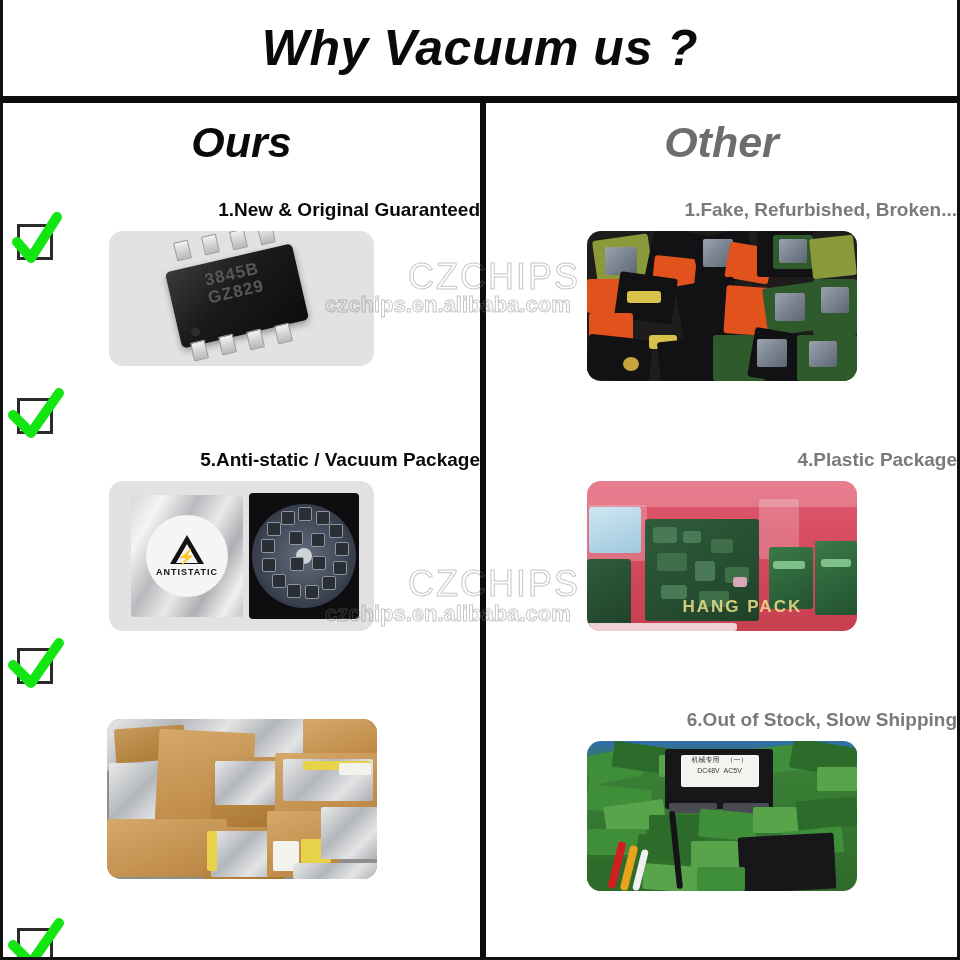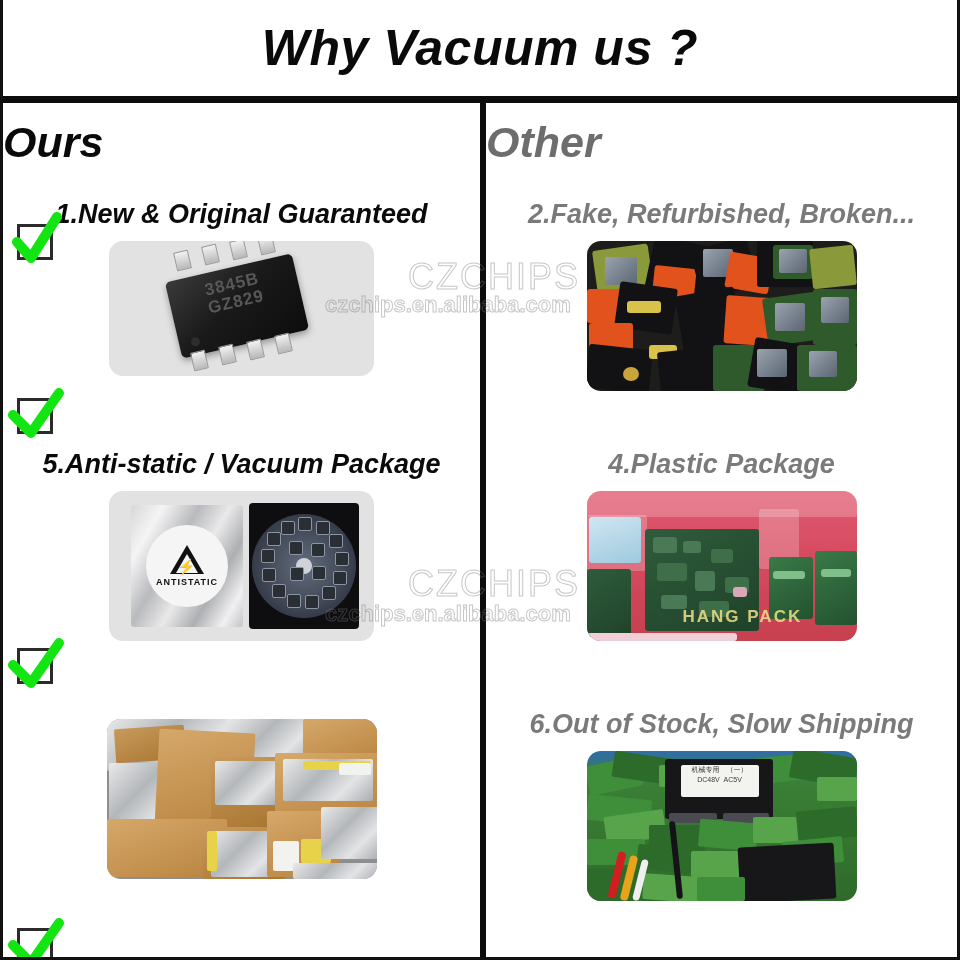--- a/index.html
+++ b/index.html
@@ -64,21 +64,21 @@
   }
   .col-right {
     border-left: 6px solid #0c0c0c;
   }
 
   
   .col-head {
     height: 78px;
     display: flex;
     align-items: center;
-    justify-content: flex-start;
+    justify-content: center;
     position: relative;
   }
   .col-head-label {
     font-family: "Liberation Sans", sans-serif;
     font-weight: bold;
     font-style: italic;
     font-size: 43px;
     white-space: nowrap;
   }
   .label-ours { color: #0a0a0a; }
@@ -119,24 +119,23 @@
 
   
   .row {
     position: absolute;
     left: 0;
     width: 100%;
   }
   .row-caption {
     font-family: "Liberation Sans", sans-serif;
     font-weight: bold;
-    font-style: italic;
-    font-size: 27px;
+    font-size: 19px;
     line-height: 1.18;
-    text-align: center;
+    text-align: right;
     white-space: pre-line;
   }
   .cap-ours  { color: #0a0a0a; }
   .cap-other { color: #7a7a7a; font-weight: bold; }
 
   .photo {
     margin: 10px auto 0 auto;
     border-radius: 14px;
     overflow: hidden;
     position: relative;
@@ -474,21 +473,21 @@
       </div>
     </div>
 
     <div class="col col-right">
 
       <div class="col-head">
         <div class="col-head-label label-other">Other</div>
       </div>
 
       <div class="row" style="top:96px;">
-        <div class="row-caption cap-other">2.Fake, Refurbished, Broken...</div>
+        <div class="row-caption cap-other">1.Fake, Refurbished, Broken...</div>
 
         <div class="photo rphoto scrap">
           <div class="sc sc-grn" style="left:8px;   top:6px;   width:56px; height:48px; transform:rotate(-8deg);"></div>
           <div class="sc sc-die" style="left:18px;  top:16px;  width:32px; height:28px;"></div>
           <div class="sc sc-blk" style="left:62px;  top:0px;   width:62px; height:56px; transform:rotate(12deg);"></div>
           <div class="sc sc-orn" style="left:66px;  top:26px;  width:42px; height:36px; transform:rotate(6deg);"></div>
           <div class="sc sc-blk" style="left:108px; top:2px;   width:58px; height:50px; transform:rotate(-14deg);"></div>
           <div class="sc sc-die" style="left:116px; top:8px;   width:30px; height:28px;"></div>
           <div class="sc sc-orn" style="left:140px; top:14px;  width:44px; height:36px; transform:rotate(10deg);"></div>
           <div class="sc sc-blk" style="left:170px; top:0px;   width:56px; height:46px;"></div>

